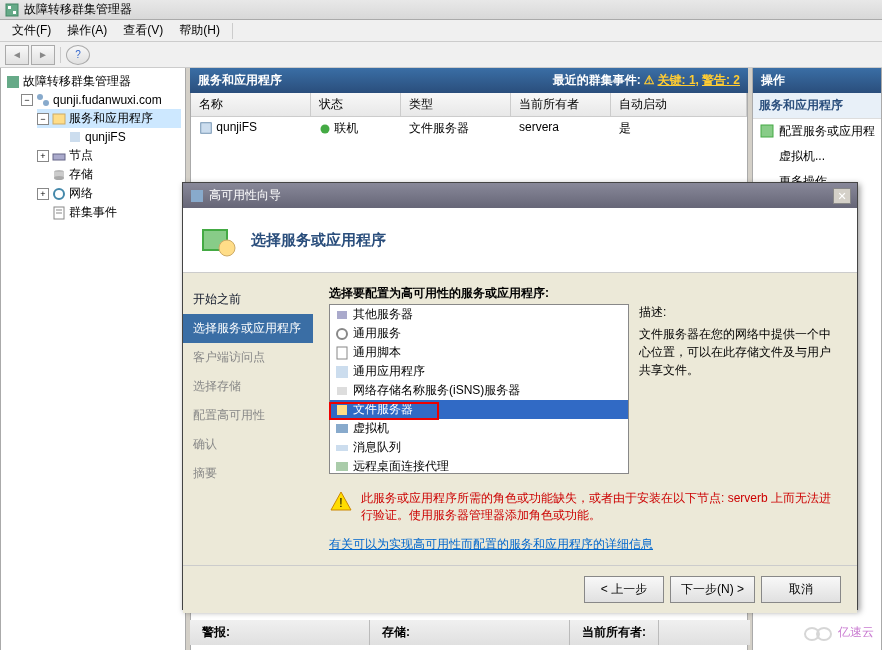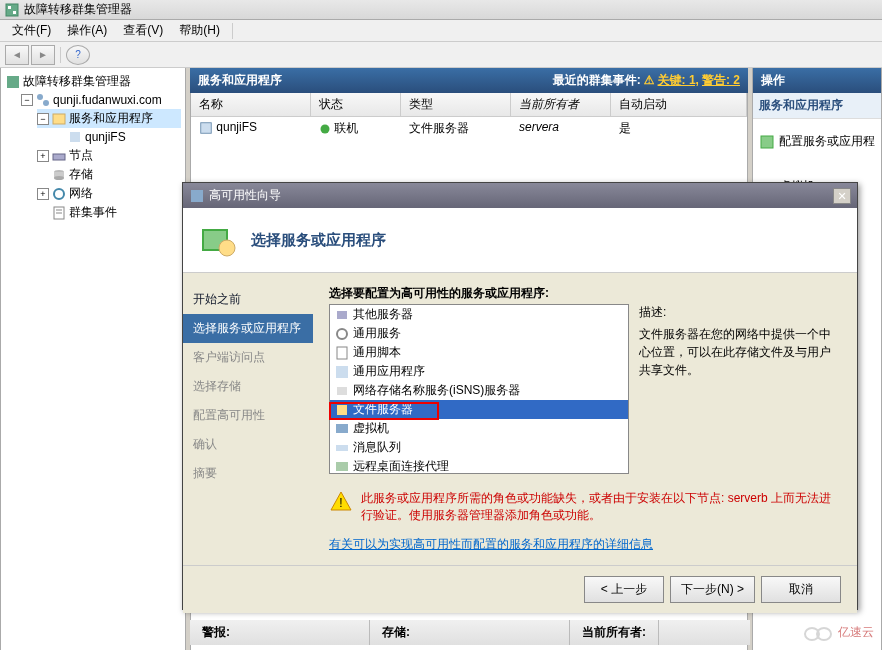--- a/index.html
+++ b/index.html
@@ -36,28 +36,28 @@
     .panel-header .events a { color: #ffcc33; text-decoration: underline; }
     .panel-body { background: #fff; flex: 1; border: 1px solid #aaa; border-top: none; }
     .grid { width: 100%; }
     .grid-header { display: flex; background: linear-gradient(#f8f8f8, #e8e8e8); border-bottom: 1px solid #ccc; }
     .grid-header .col { padding: 3px 8px; border-right: 1px solid #ccc; }
     .grid-row { display: flex; }
     .grid-row .col { padding: 3px 8px; }
     .col-name { width: 120px; }
     .col-status { width: 90px; }
     .col-type { width: 110px; }
-    .col-owner { width: 100px; font-style: italic; }
+    .col-owner { width: 100px; }
     .col-auto { flex: 1; }
     
     
     .actions-panel { width: 130px; background: #fff; border: 1px solid #aaa; border-top: none; overflow: hidden; }
     .actions-panel .panel-header { font-size: 12px; }
     .action-group-header { background: #e8f0f8; padding: 4px 6px; border-bottom: 1px solid #ddd; font-weight: bold; color: #2a4e7c; }
-    .action-item { padding: 14px 6px; display: flex; align-items: flex-end; cursor: pointer; white-space: nowrap; overflow: hidden; }
+    .action-item { padding: 4px 6px; display: flex; align-items: flex-start; cursor: pointer; white-space: nowrap; overflow: hidden; }
     .action-item .act-icon { width: 16px; height: 16px; margin-right: 4px; display: inline-flex; }
     
     
     .dialog-overlay { position: absolute; left: 182px; top: 182px; width: 676px; height: 428px; background: #ece9d8; border: 1px solid #444; box-shadow: 2px 2px 6px rgba(0,0,0,0.4); z-index: 10; display: flex; flex-direction: column; }
     .dlg-title { background: linear-gradient(to bottom, #889, #667); color: #fff; padding: 4px 6px; display: flex; align-items: center; }
     .dlg-title .dlg-icon { width: 16px; height: 16px; margin-right: 4px; }
     .dlg-title .dlg-close { margin-left: auto; width: 18px; height: 16px; background: #d4d0c8; border: 1px solid #888; text-align: center; line-height: 14px; font-size: 11px; cursor: pointer; }
     .dlg-header { background: #fff; padding: 12px 16px; border-bottom: 1px solid #ccc; display: flex; align-items: center; }
     .dlg-header .big-icon { width: 40px; height: 40px; margin-right: 12px; }
     .dlg-header .dlg-heading { font-size: 15px; font-weight: bold; color: #2a4e7c; }
@@ -81,21 +81,21 @@
     .dlg-warning .warn-text { color: #c00; font-size: 12px; line-height: 1.4; }
     .dlg-link { color: #0066cc; text-decoration: underline; margin-top: 12px; cursor: pointer; }
     .dlg-buttons { padding: 10px 16px; display: flex; justify-content: flex-end; gap: 6px; background: #ece9d8; border-top: 1px solid #ccc; }
     .dlg-buttons button { min-width: 80px; padding: 4px 10px; background: linear-gradient(#f8f8f8,#e0e0e0); border: 1px solid #888; cursor: pointer; }
     
     
     .bottom-grid { position: absolute; left: 190px; top: 620px; width: 560px; display: flex; background: linear-gradient(#f0f0f0,#e0e0e0); }
     .bottom-grid .bcol { padding: 4px 12px; border-right: 1px solid #bbb; font-weight: bold; }
     
     
-    .watermark { position: absolute; right: 8px; bottom: 8px; color: #b91c1c; font-size: 18px; display: flex; align-items: center; gap: 4px; z-index: 20; opacity: 0.6; }
+    .watermark { position: absolute; right: 8px; bottom: 8px; color: #a21caf; font-size: 18px; display: flex; align-items: center; gap: 4px; z-index: 20; opacity: 0.6; }
     .watermark .wm-icon { width: 32px; height: 20px; }
     
     
     svg { width: 100%; height: 100%; }
   </style>
 </head>
 <body>
 
 <div class="titlebar">
   <span class="icon">

